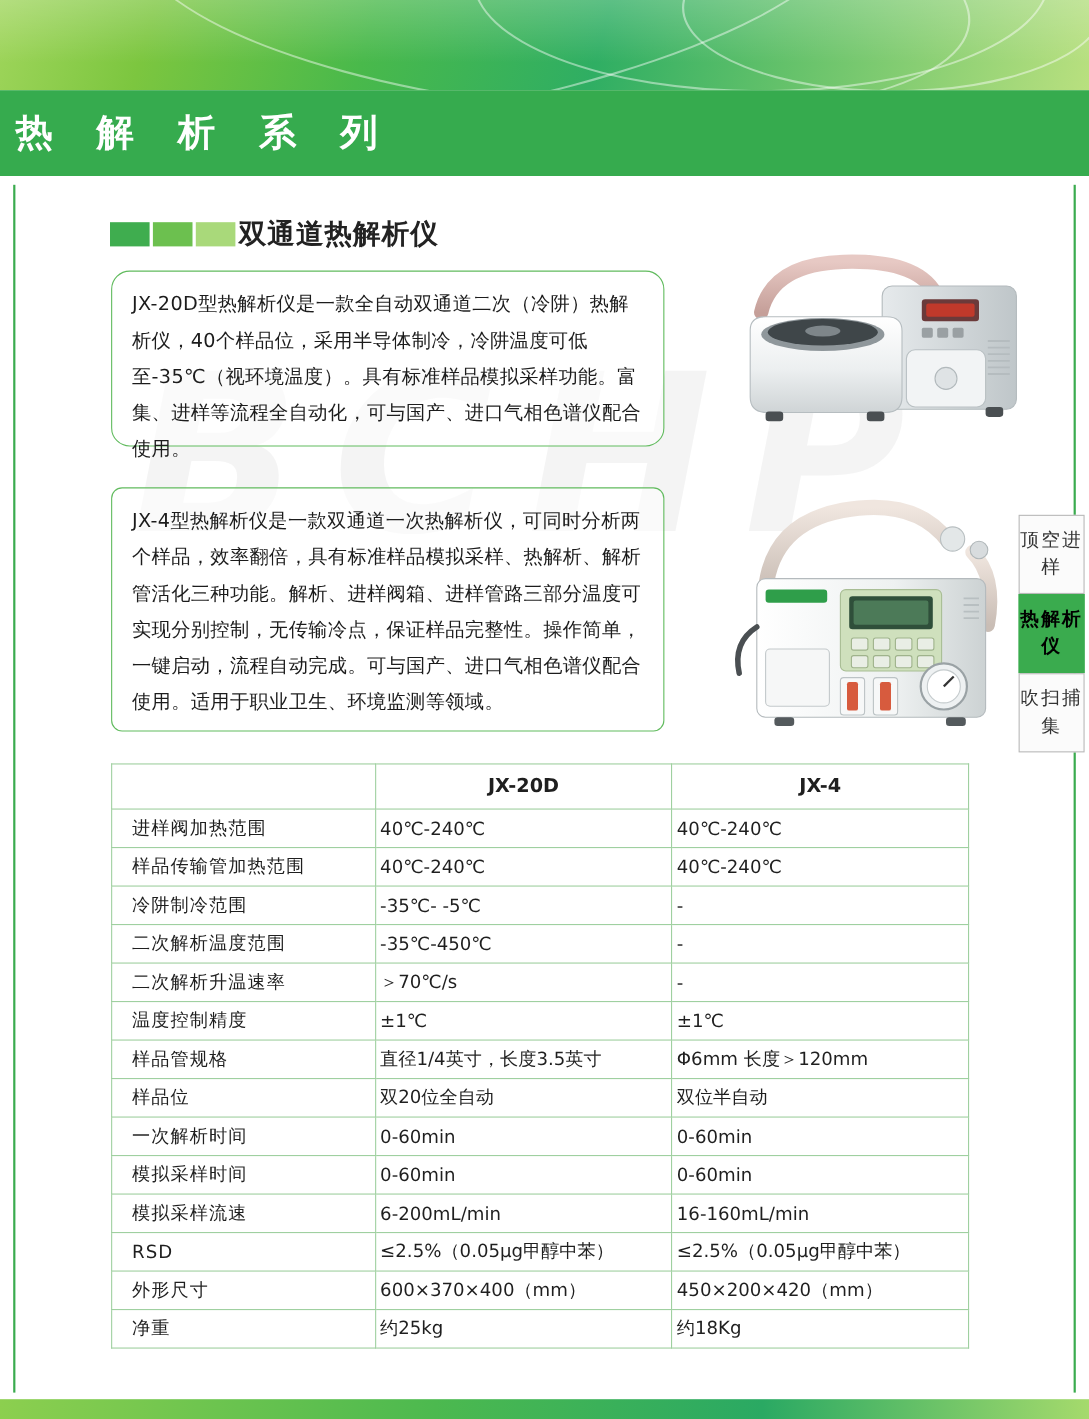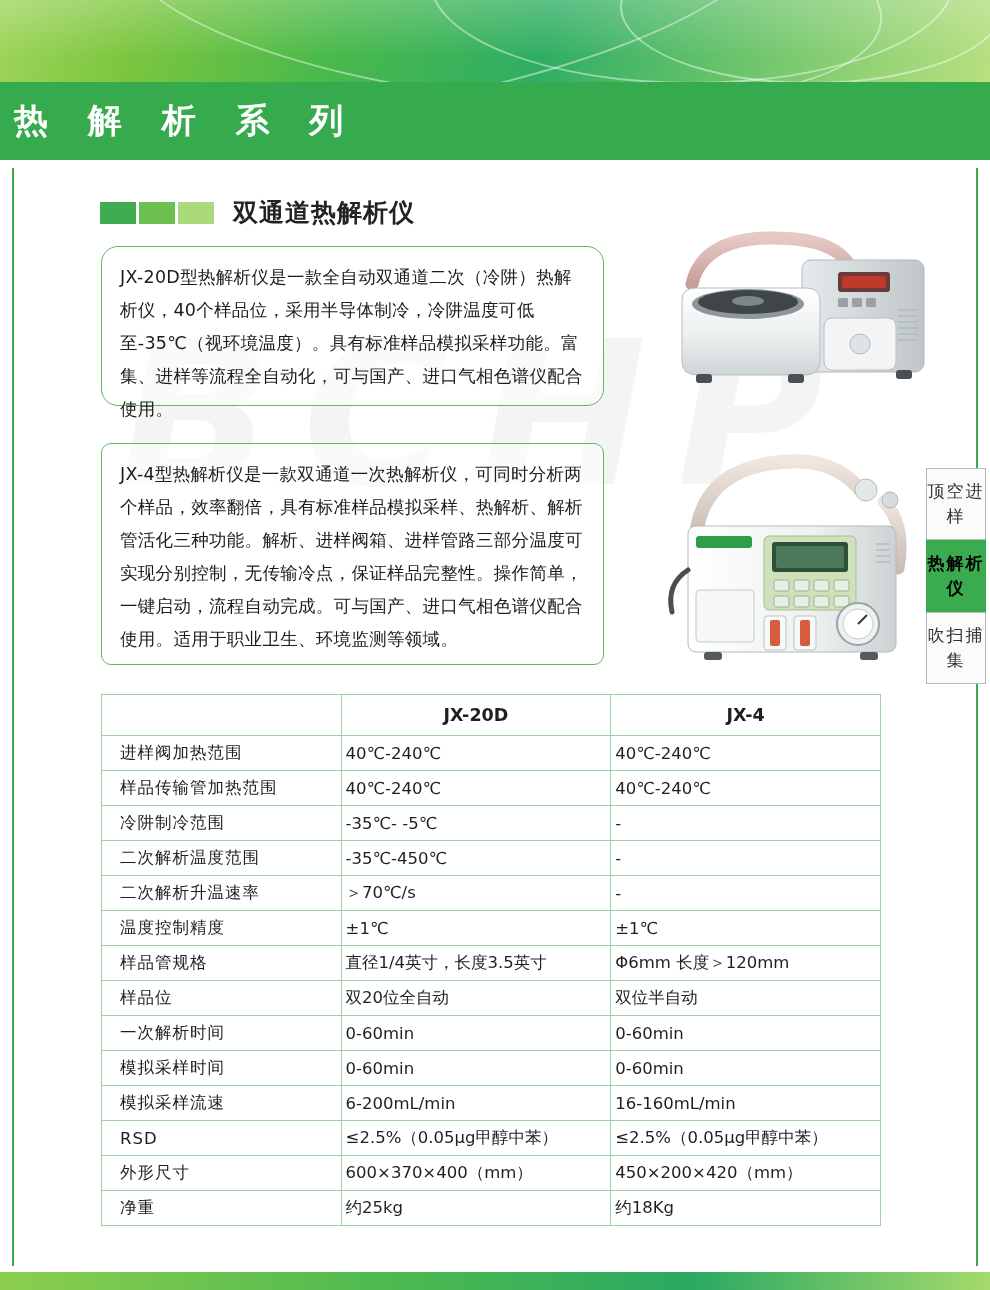--- a/index.html
+++ b/index.html
@@ -51,21 +51,21 @@
     font-size:200px;font-weight:bold;font-style:italic;
     letter-spacing:30px;line-height:230px;
     pointer-events:none;user-select:none;
   }
   
   .sec-head{position:absolute;left:100px;top:196px;display:flex;align-items:center;}
   .sq{width:36px;height:22px;margin-right:3px;}
   .sq.a{background:#3fad4f;}
   .sq.b{background:#6cc04f;}
   .sq.c{background:#a9d97a;}
-  .sec-title{margin-left:16px;font-size:25px;font-weight:bold;color:#222;letter-spacing:1px;}
+  .sec-title{font-size:25px;font-weight:bold;color:#222;letter-spacing:1px;}
   
   .para-box{
     position:absolute;border:1px solid #61bb5e;border-radius:10px;
     box-sizing:border-box;padding:14px 18px 10px 18px;
     color:#1c1c1c;font-size:17.5px;line-height:33px;letter-spacing:.3px;
     background:rgba(255,255,255,.55);
   }
   #box1{left:101px;top:246px;width:503px;height:160px;border-radius:17px;}
   #box2{left:101px;top:443px;width:503px;height:222px;}
   

